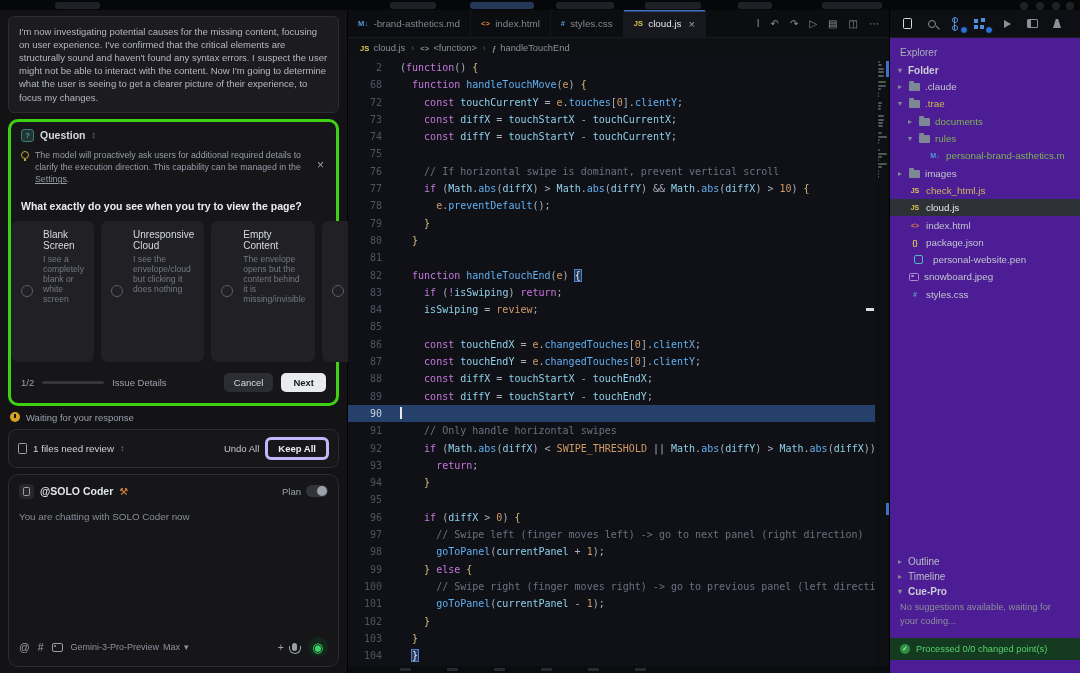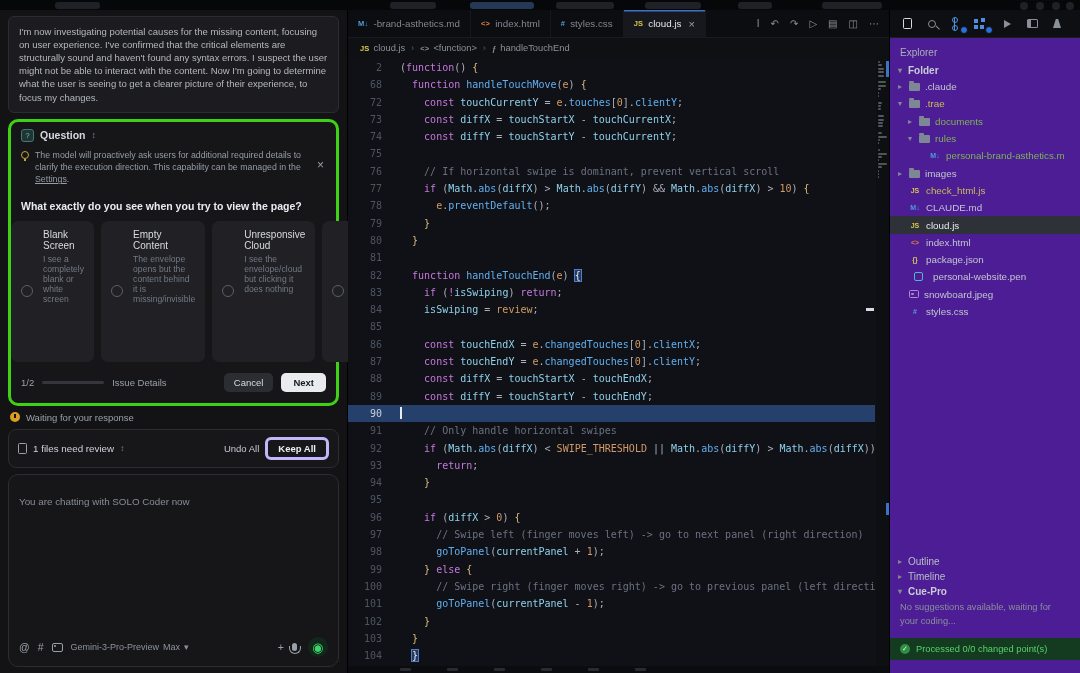--- a/index.html
+++ b/index.html
@@ -174,27 +174,27 @@
         </div>
         <div class="qprompt">What exactly do you see when you try to view the page?</div>
         <div class="qopts">
             <div class="opt">
               <span class="radio"></span>
               <div class="opt-title">Blank Screen</div>
               <div class="opt-desc">I see a completely blank or white screen</div>
             </div>
             <div class="opt">
               <span class="radio"></span>
+              <div class="opt-title">Unresponsive Cloud</div>
+              <div class="opt-desc">I see the envelope/cloud but clicking it does nothing</div>
+            </div>
+            <div class="opt">
+              <span class="radio"></span>
               <div class="opt-title">Empty Content</div>
               <div class="opt-desc">The envelope opens but the content behind it is missing/invisible</div>
-            </div>
-            <div class="opt">
-              <span class="radio"></span>
-              <div class="opt-title">Unresponsive Cloud</div>
-              <div class="opt-desc">I see the envelope/cloud but clicking it does nothing</div>
             </div>
             <div class="opt">
               <span class="radio"></span>
               <div class="opt-title">Wrong Panel</div>
               <div class="opt-desc">I see the wrong panel (e.g., Left Brain instead of Intro)</div>
             </div>
             <div class="opt">
               <span class="radio"></span>
               <div class="opt-title">Others</div>
             </div>
@@ -216,20 +216,31 @@
 
       <div class="review">
         <span class="mi-doc"></span>
         <span class="review-text">1 files need review</span>
         <span class="review-sort">↕</span>
         <span class="review-undo">Undo All</span>
         <span class="review-keep">Keep All</span>
       </div>
 
       <div class="agent">
+        <div class="agent-head">
+          <span class="agent-badge">
+              <span class="mi-doc"></span>
+            </span>
+          <span class="agent-name">@SOLO Coder</span>
+          <span class="agent-wrench">⚒</span>
+          <span class="agent-plan">
+            <span>Plan</span>
+            <span class="toggle"></span>
+          </span>
+        </div>
         <div class="agent-note">You are chatting with SOLO Coder now</div>
         <div class="agent-input">
           <span class="ain-ic">@</span>
           <span class="ain-ic">#</span>
           <span class="mi-img"></span>
           <span class="model">
             <span>Gemini-3-Pro-Preview</span>
             <span>Max</span>
             <span>▾</span>
           </span>
@@ -437,25 +448,20 @@
           <div class="trow" style="padding-left: 6px;">
             <span class="chev">▸</span>
             <span class="ic-folder"></span>
             <span class="lbl">images</span>
           </div>
           <div class="trow" style="padding-left: 6px;">
             <span class="chev"></span>
             <span class="ic-letter fic-js">JS</span>
             <span class="lbl c-yellow">check_html.js</span>
           </div>
-          <div class="trow" style="padding-left: 6px;">
-            <span class="chev"></span>
-            <span class="ic-letter fic-md">M↓</span>
-            <span class="lbl">CLAUDE.md</span>
-          </div>
           <div class="trow selected" style="padding-left: 6px;">
             <span class="chev"></span>
             <span class="ic-letter fic-js">JS</span>
             <span class="lbl">cloud.js</span>
           </div>
           <div class="trow" style="padding-left: 6px;">
             <span class="chev"></span>
             <span class="ic-letter fic-html">&lt;&gt;</span>
             <span class="lbl">index.html</span>
           </div>

